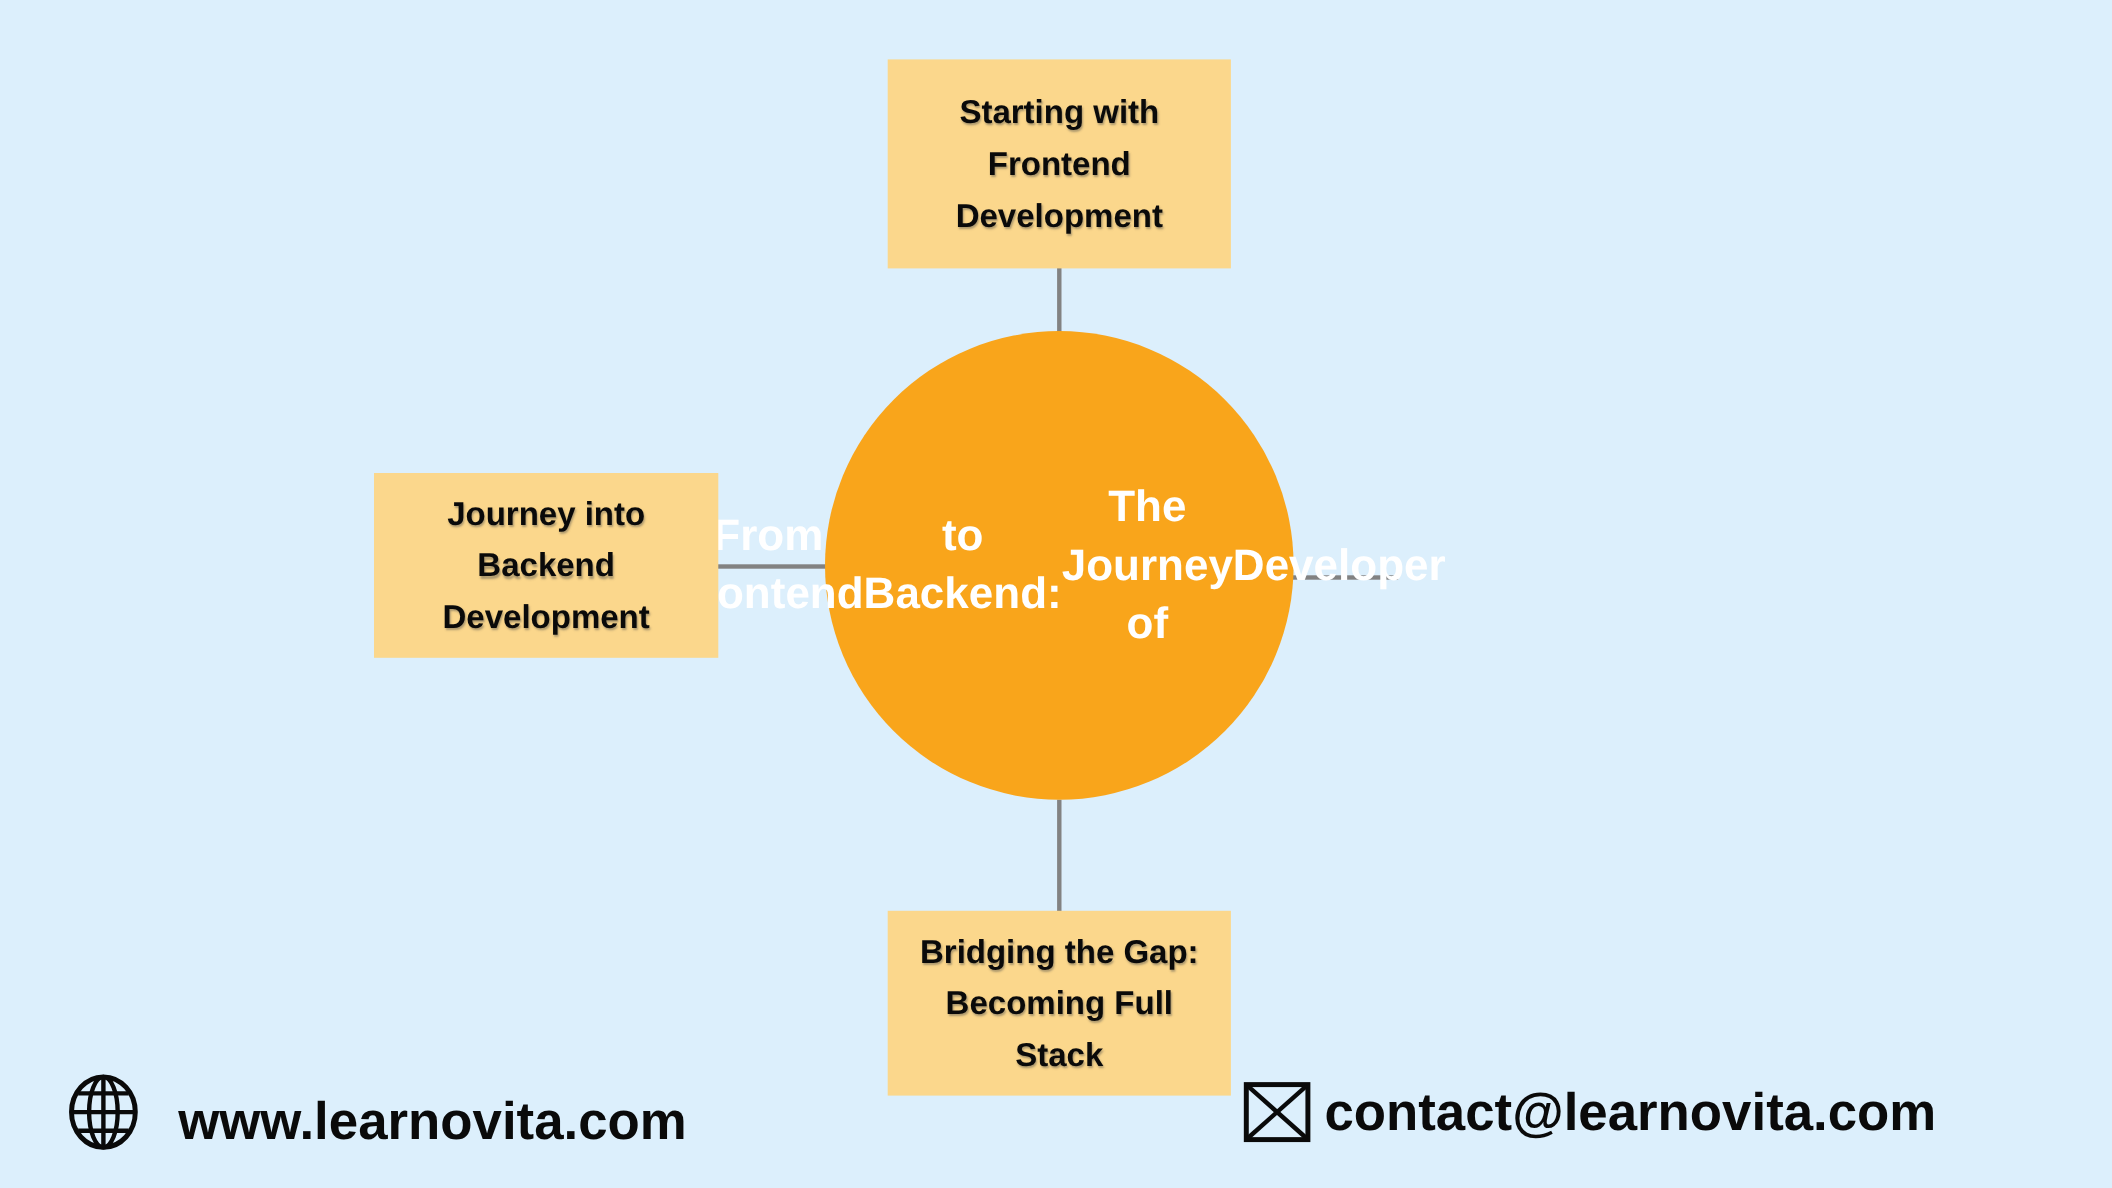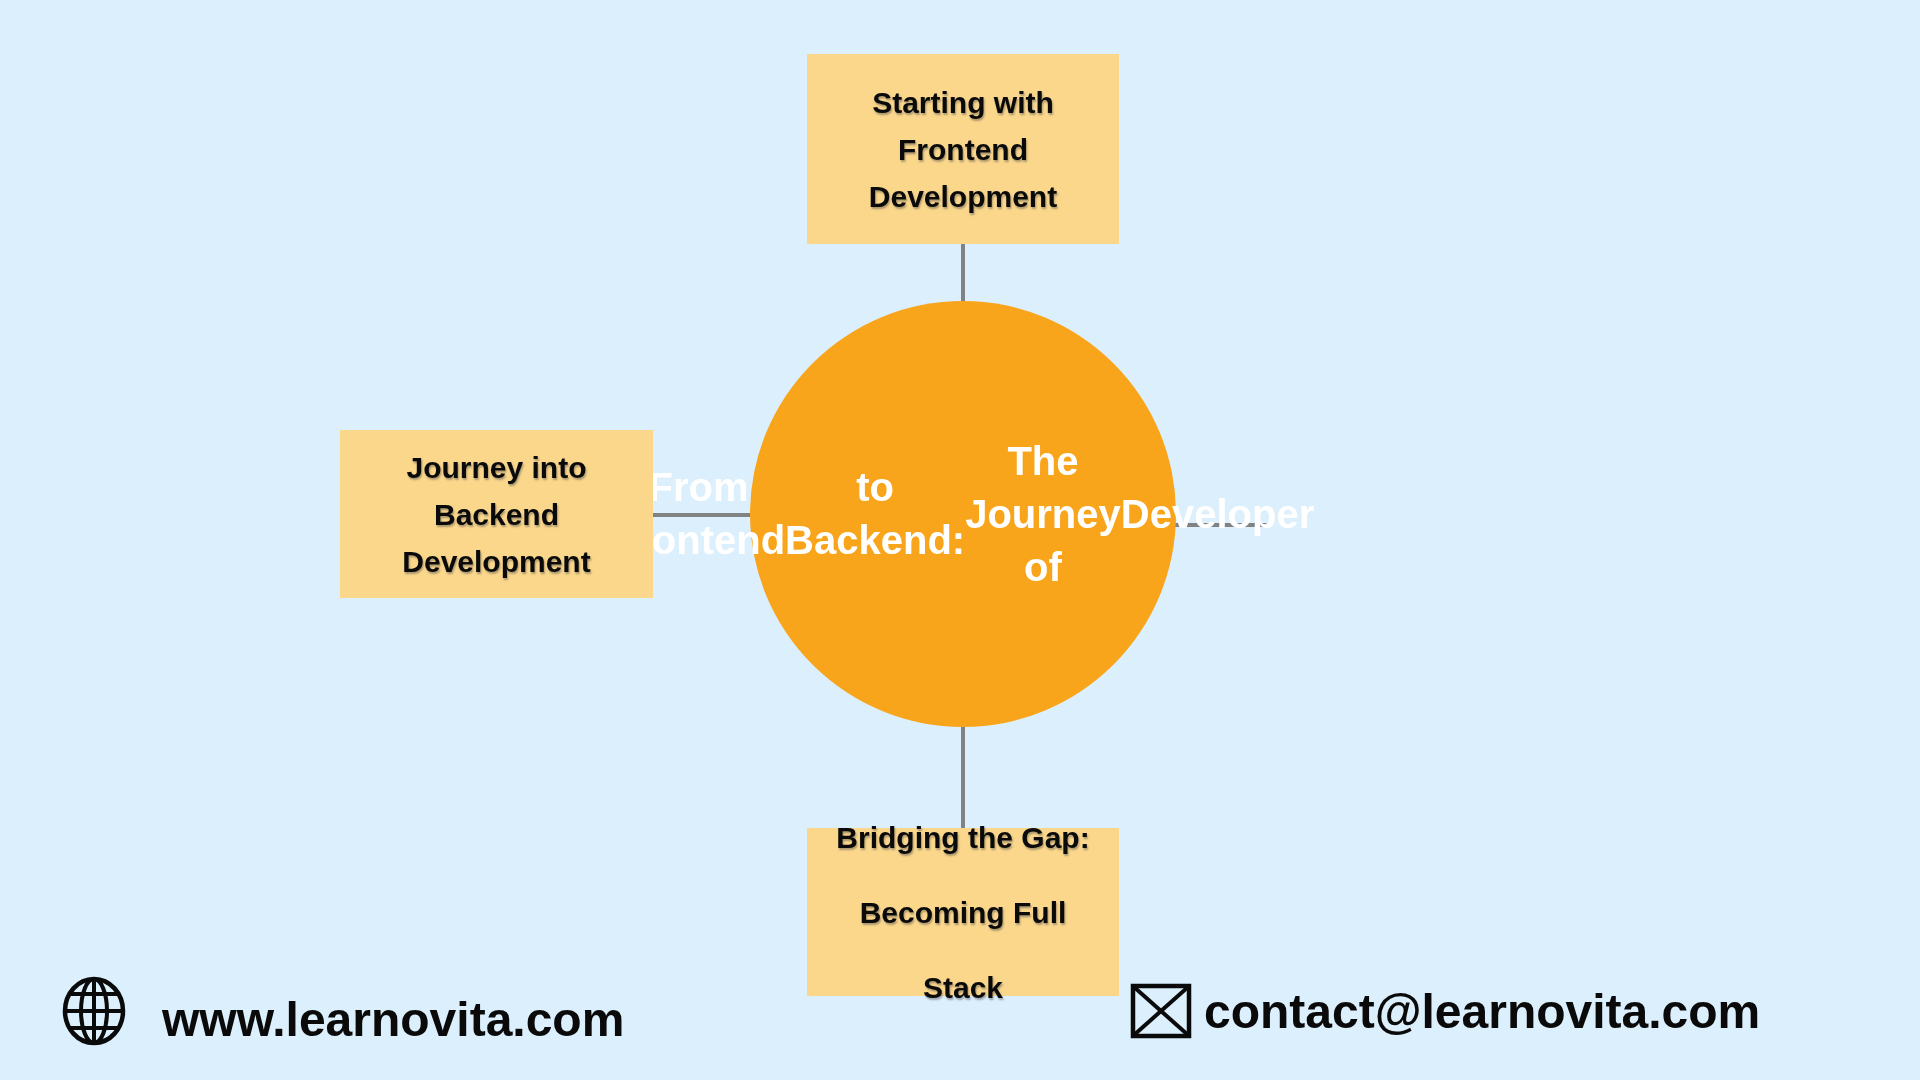--- a/index.html
+++ b/index.html
@@ -71,21 +71,21 @@
     text-align: center;
     color: var(--text, #0A0A0A);
     font-size: 30px;
     font-weight: bold;
     line-height: 47px;
     text-shadow: 1px 2px 2px rgba(70,70,70,0.45);
   }
   .node-top    { left: 807px;  top: 54px;  width: 312px; height: 190px; }
   .node-left   { left: 340px;  top: 430px; width: 313px; height: 168px; }
   .node-right  { left: 1270px; top: 444px; width: 312px; height: 168px; }
-  .node-bottom { left: 807px;  top: 828px; width: 312px; height: 168px; gap: 28px; }
+  .node-bottom { left: 807px;  top: 828px; width: 312px; height: 168px; }
 
   
   .footer-item {
     position: absolute;
     display: flex;
     align-items: flex-end;
     color: var(--text, #0A0A0A);
     font-size: 48px;
     font-weight: bold;
     letter-spacing: 0px;

